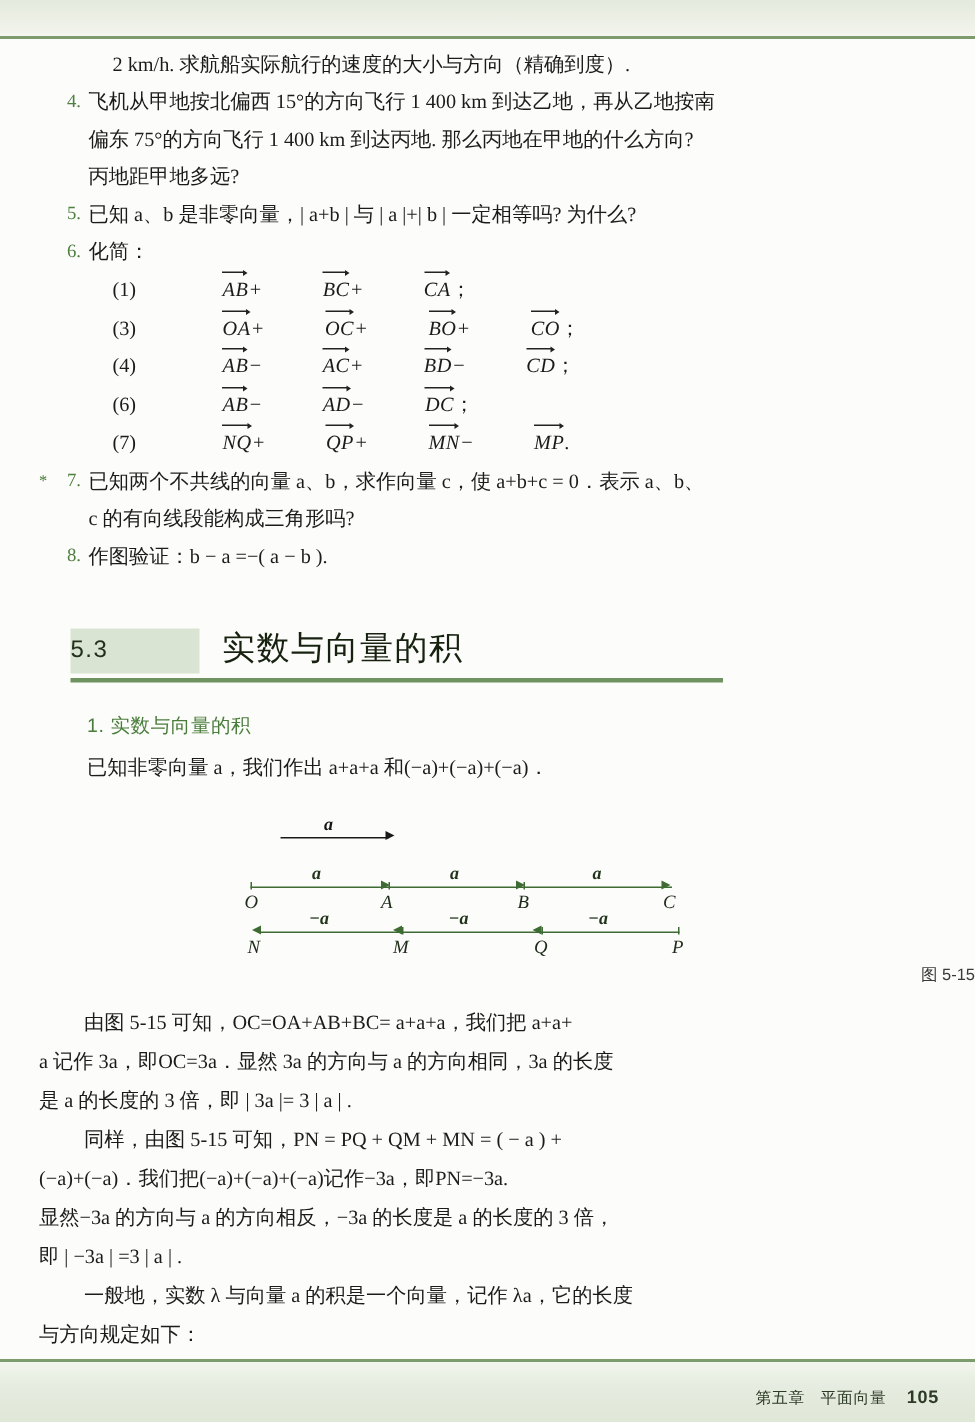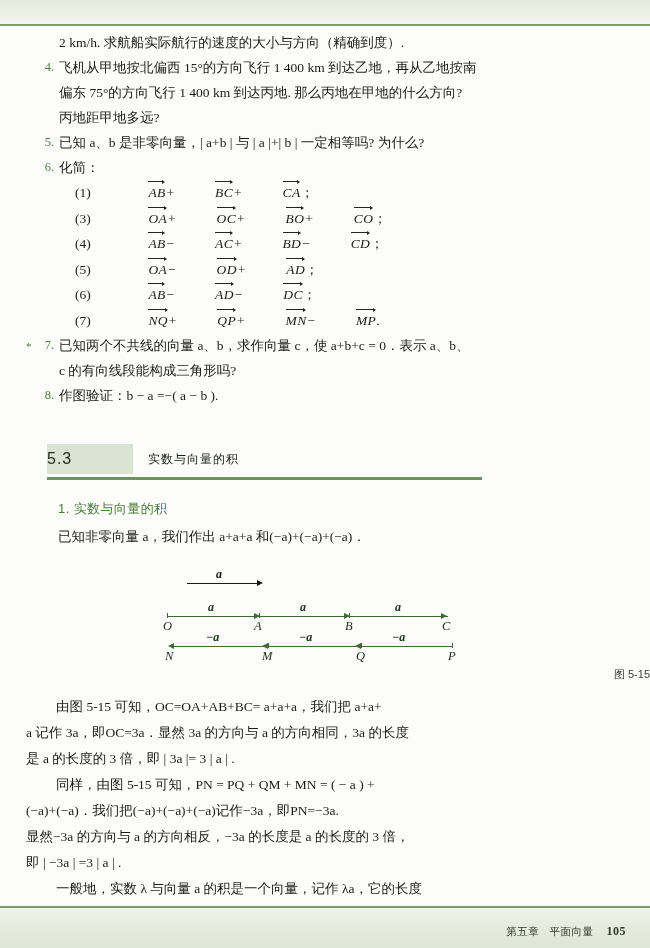--- a/index.html
+++ b/index.html
@@ -29,34 +29,34 @@
     position:absolute; left:0; bottom:0; width:650px; height:40px;
     background:linear-gradient(180deg,#f2f5ec 0%,#e6ece0 40%,#dfe7d7 100%);
   }
   .footer-rule {
     position:absolute; left:0; bottom:40px; width:650px; height:2px;
     background:#7d9c6e;
   }
   .footer-text {
     position:absolute; right:24px; bottom:9px;
     font-size:10.5px; color:#2c3a26; letter-spacing:.5px;
-    font-family:Liberation Serif, serif;
+    font-family:Liberation Sans, sans-serif;
     margin-left:11px;
   }
   .footer-text .chap { margin-right:7px; }
   .footer-text .sect { margin-right:10px; }
   .footer-text .pno { font-weight:bold; font-size:12px; }
 
   .content { position:absolute; left:0; top:26px; width:650px; }
 
   
   .ex-list { margin:0; padding:0; list-style:none; }
   .lead-line {
     font-size:13.5px; line-height:25px;
-    padding-left:59px; padding-top:4px;
+    padding-left:75px; padding-top:4px;
     white-space:nowrap;
   }
   .ex-item { position:relative; padding-left:59px; min-height:25px; }
   .ex-num {
     position:absolute; left:28px; top:0;
     width:26px; text-align:right;
     color:#4f7f41; font-size:12.5px; line-height:25px;
     font-family:"Liberation Serif",serif;
   }
   .ex-num.star::before {
@@ -94,22 +94,22 @@
     background:#d9e4d2;
   }
   .sec-num {
     position:absolute; left:47px; top:0; width:86px; height:30px;
     line-height:30px; text-align:left;
     font-family:"Liberation Sans","DejaVu Sans",sans-serif;
     font-size:16px; color:#20301a; letter-spacing:1px;
   }
   .sec-title {
     position:absolute; left:148px; top:0; height:30px; line-height:30px;
-    font-family:Liberation Serif, serif;
-    font-size:12px; color:#17210f; font-weight:500; letter-spacing:1px;
+    font-family:Liberation Mono, monospace;
+    font-size:22px; color:#17210f; font-weight:500; letter-spacing:1px;
   }
   .sec-rule {
     position:absolute; left:47px; top:33px; width:435px; height:3px;
     background:#6f9360;
   }
   .subsec {
     margin-top:14px; padding-left:58px;
     font-family:"Liberation Sans","DejaVu Sans",sans-serif;
     font-size:13px; color:#4a7d3c; letter-spacing:.4px;
   }
@@ -189,24 +189,20 @@
             <span class="sub-idx">(1)</span>
             <span class="ovr"><span class="lbl">AB</span></span><span class="op">+</span><span class="ovr"><span class="lbl">BC</span></span><span class="op">+</span><span class="ovr"><span class="lbl">CA</span></span><span>；</span>
           </li>
           <li class="sub-item">
             <span class="sub-idx">(3)</span>
             <span class="ovr"><span class="lbl">OA</span></span><span class="op">+</span><span class="ovr"><span class="lbl">OC</span></span><span class="op">+</span><span class="ovr"><span class="lbl">BO</span></span><span class="op">+</span><span class="ovr"><span class="lbl">CO</span></span><span>；</span>
           </li>
           <li class="sub-item">
             <span class="sub-idx">(4)</span>
             <span class="ovr"><span class="lbl">AB</span></span><span class="op">−</span><span class="ovr"><span class="lbl">AC</span></span><span class="op">+</span><span class="ovr"><span class="lbl">BD</span></span><span class="op">−</span><span class="ovr"><span class="lbl">CD</span></span><span>；</span>
-          </li>
-          <li class="sub-item">
-            <span class="sub-idx">(5)</span>
-            <span class="ovr"><span class="lbl">OA</span></span><span class="op">−</span><span class="ovr"><span class="lbl">OD</span></span><span class="op">+</span><span class="ovr"><span class="lbl">AD</span></span><span>；</span>
           </li>
           <li class="sub-item">
             <span class="sub-idx">(6)</span>
             <span class="ovr"><span class="lbl">AB</span></span><span class="op">−</span><span class="ovr"><span class="lbl">AD</span></span><span class="op">−</span><span class="ovr"><span class="lbl">DC</span></span><span>；</span>
           </li>
           <li class="sub-item">
             <span class="sub-idx">(7)</span>
             <span class="ovr"><span class="lbl">NQ</span></span><span class="op">+</span><span class="ovr"><span class="lbl">QP</span></span><span class="op">+</span><span class="ovr"><span class="lbl">MN</span></span><span class="op">−</span><span class="ovr"><span class="lbl">MP</span></span><span>.</span>
           </li>
         </ul>

